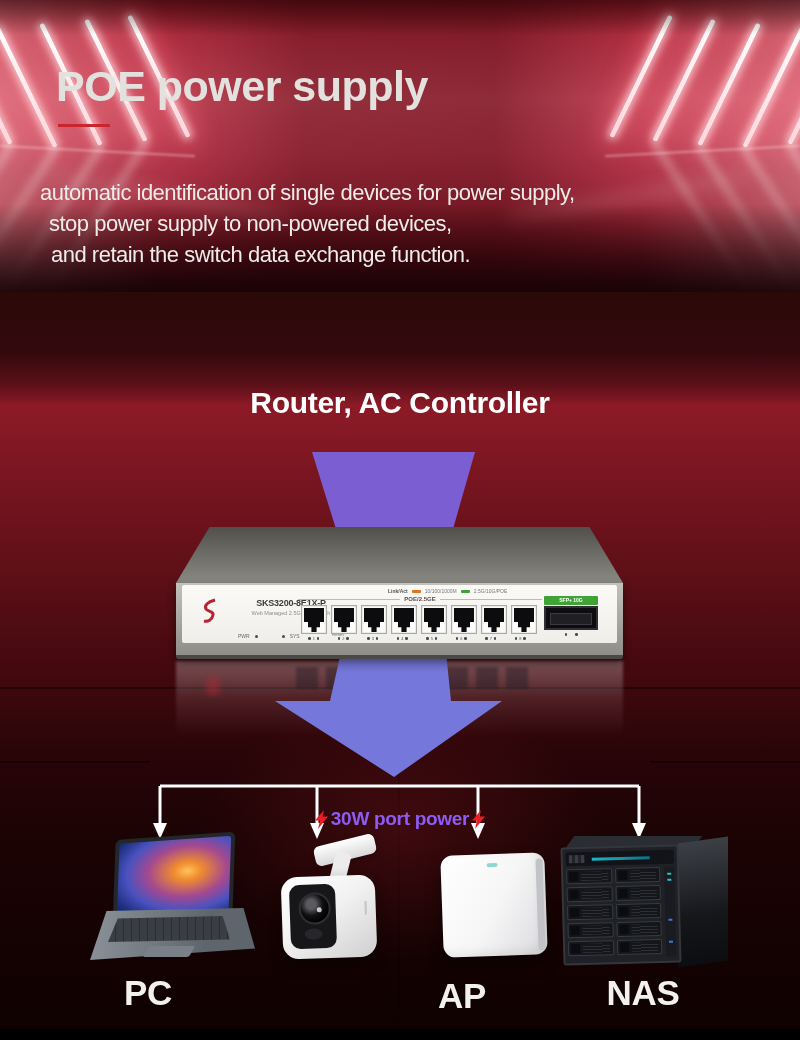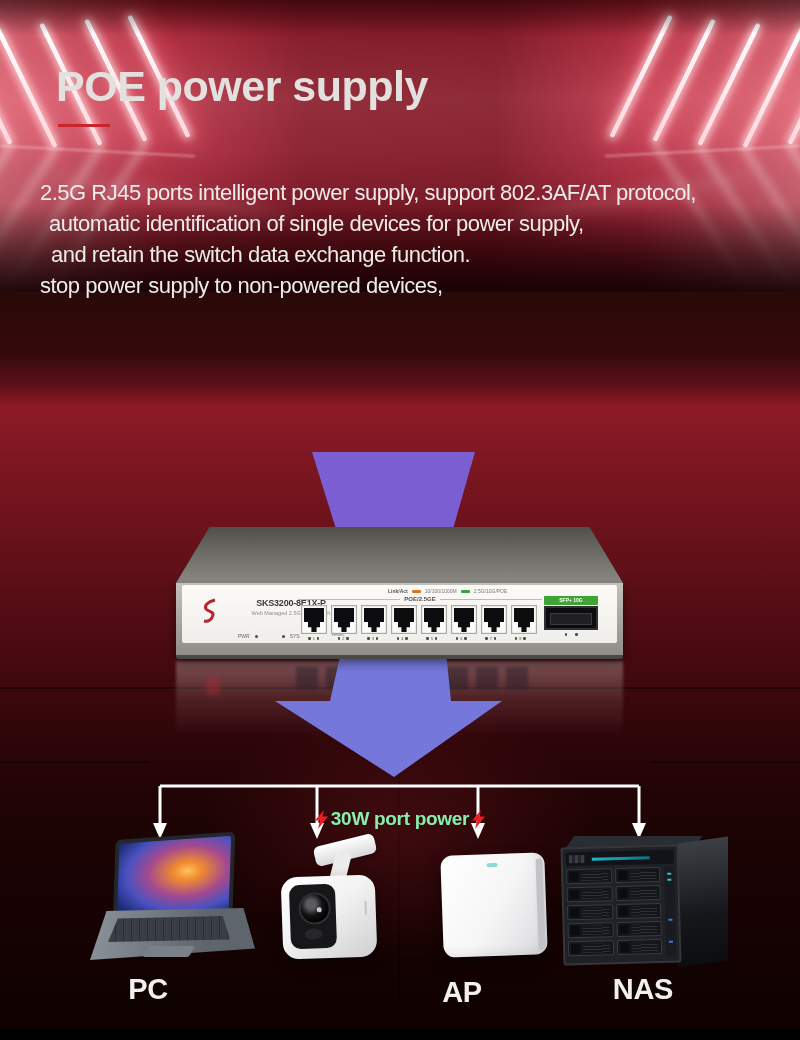--- a/index.html
+++ b/index.html
@@ -99,21 +99,21 @@
   .sfp-cage i{position:absolute;left:4px;top:5px;right:4px;height:10px;background:#1f1f24;border:1px solid #3a3a40;}
   .sfp-dots{display:flex;justify-content:center;gap:8px;margin-top:3px;}
   .sfp-dots .dot{width:2.5px;height:2.5px;}
 
   
   .port-power{left:300px;top:808px;width:200px;display:flex;justify-content:center;
       align-items:center;gap:3px;z-index:5;font-size:19px;font-weight:bold;letter-spacing:-.3px;}
 
   
   .devices{inset:0;z-index:4;}
-  .dev-label{font-size:29px;font-weight:bold;color:#f3f1ef;z-index:5;letter-spacing:-.3px;}
+  .dev-label{font-size:35px;font-weight:bold;color:#f3f1ef;z-index:5;letter-spacing:-.3px;}
   
   .pc-lid{left:114px;top:836px;width:120px;height:84px;background:#23262b;border-radius:6px;
       padding:4px;box-sizing:border-box;transform:rotate(-4deg) skewX(-6deg);}
   .pc-screen{width:100%;height:100%;border-radius:3px;
       background:radial-gradient(ellipse at 62% 42%,#ffc25e 0%,#f08c2e 14%,#a4498f 40%,#4a52c0 62%,#1d2f7e 82%,#101a4a 100%);}
   .pc-base{left:90px;top:908px;width:165px;height:52px;
       clip-path:polygon(10% 6%,93% 0,100% 78%,0 100%);
       background:linear-gradient(100deg,#8d939b,#5f656d 70%);}
   .pc-keys{left:108px;top:916px;width:122px;height:26px;
       clip-path:polygon(8% 10%,94% 0,100% 90%,0 100%);
@@ -191,25 +191,25 @@
 
   <div class="a seam" style="left:0;top:687px;width:800px;height:2px"></div>
   <div class="a seam" style="left:0;top:761px;width:150px;height:2px"></div>
   <div class="a seam" style="left:650px;top:761px;width:150px;height:2px"></div>
   <div class="a seam" style="left:398px;top:700px;width:2px;height:330px;opacity:.6"></div>
   <div class="a sheen"></div>
 
   <div class="a title">POE power supply</div>
   <div class="a underline" style="background-color: rgb(200, 38, 44);"></div>
   <div class="a desc">
-    <div>2.5G RJ45 ports intelligent power supply, support 802.3AF/AT protocol,</div>
     <div>automatic identification of single devices for power supply,</div>
+    <div>stop power supply to non-powered devices,</div>
     <div>and retain the switch data exchange function.</div>
-    <div>stop power supply to non-powered devices,</div>
   </div>
+  <div class="a uplink">Router, AC Controller</div>
 
   <svg class="a flow" viewBox="0 0 800 1040">
     <polygon points="312,452 475,452 453,529 336,529" fill="#7b5ed2"></polygon>
     <path d="M341,652 L446,652 L451,701 L502,701 L394,777 L275,701 L330,701 Z" fill="#7577da"></path>
     <g stroke="#ffffff" stroke-width="3" fill="none">
       <path d="M160,786 L639,786"></path>
       <path d="M160,786 L160,824"></path>
       <path d="M317,786 L317,824"></path>
       <path d="M478,786 L478,824"></path>
       <path d="M639,786 L639,824"></path>
@@ -337,21 +337,21 @@
             </div>
         </div>
       </div>
     </div>
   </div>
 
   <div class="a port-power">
     <svg width="13" height="19" viewBox="0 0 13 19">
       <polygon points="9,0 0,10.5 5,10.5 3,19 13,6.5 7.5,6.5" fill="#ed1c24"></polygon>
     </svg>
-    <span style="color: #86efac;">30W port power</span>
+    <span style="color: #8b5cf6;">30W port power</span>
     <svg width="13" height="19" viewBox="0 0 13 19">
       <polygon points="9,0 0,10.5 5,10.5 3,19 13,6.5 7.5,6.5" fill="#ed1c24"></polygon>
     </svg>
   </div>
 
   <div class="a devices">
 
     <div class="a pc-lid">
       <div class="pc-screen"></div>
     </div>

